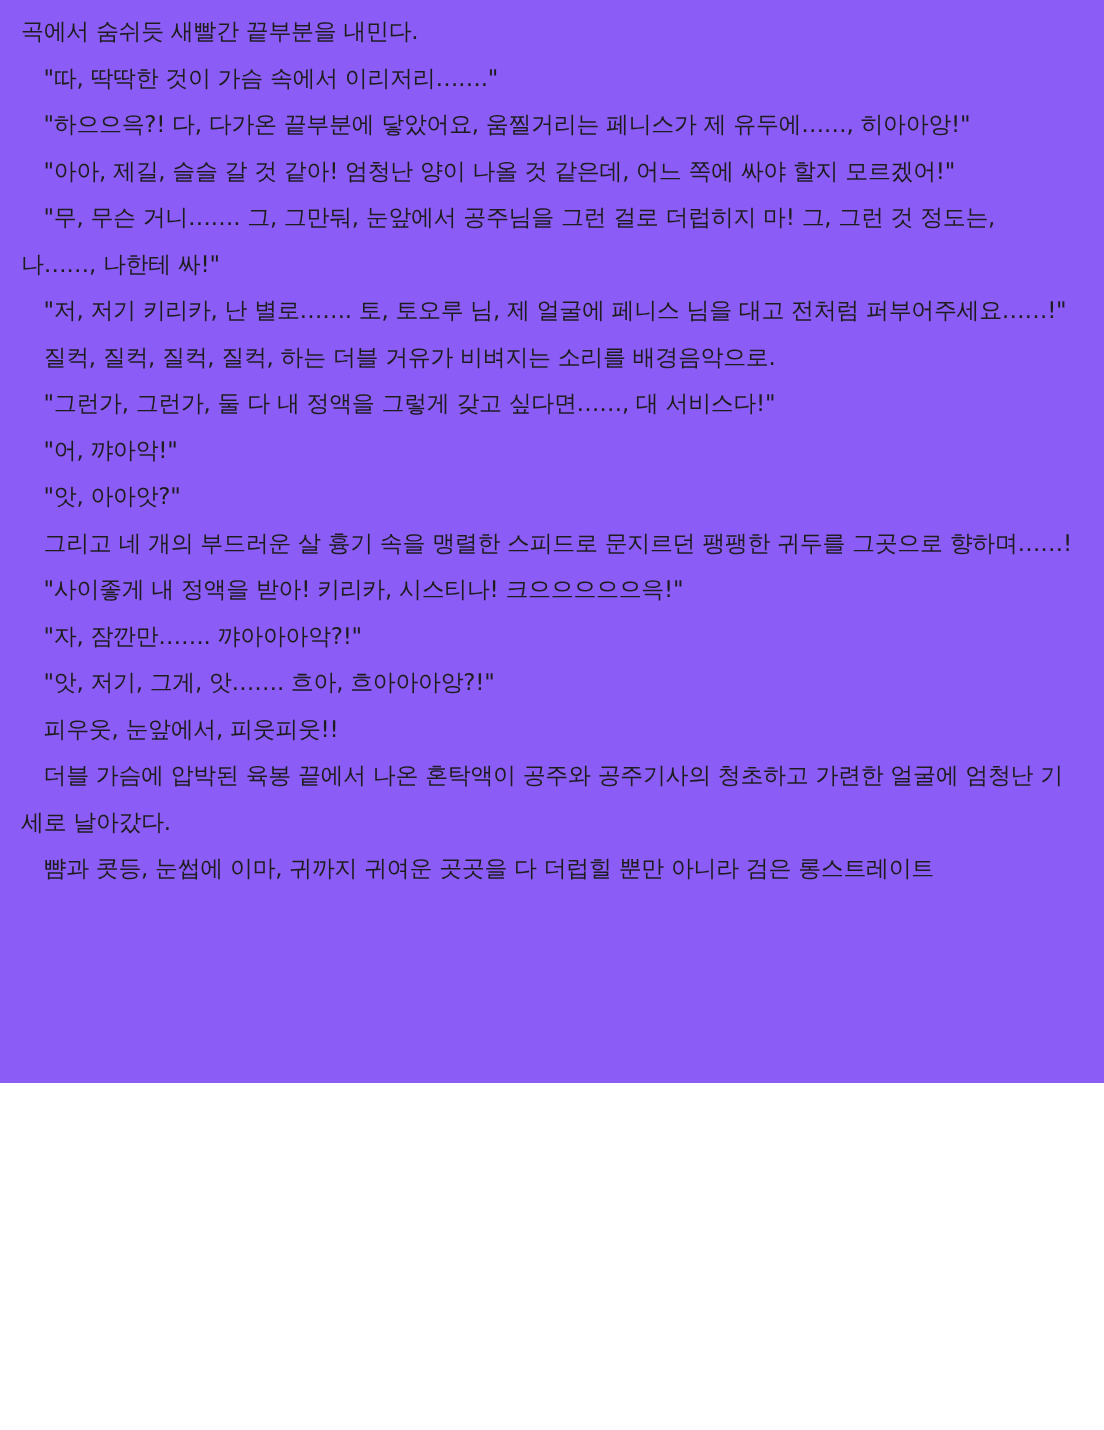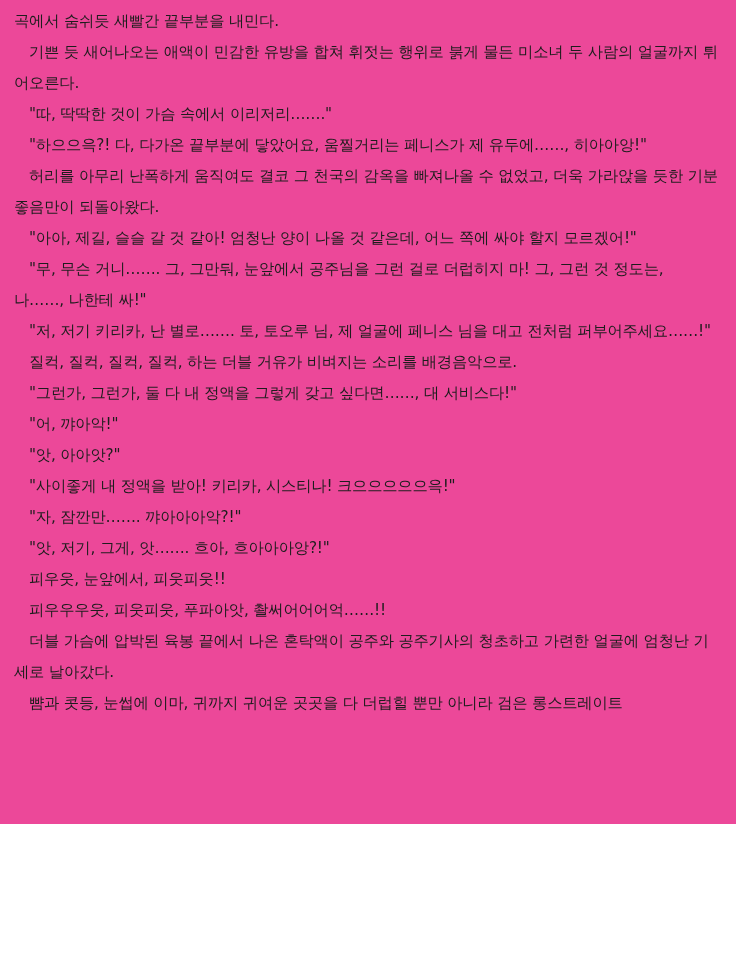--- a/index.html
+++ b/index.html
@@ -8,56 +8,54 @@
     background: #ffffff;
   }
   body {
     width: 736px;
     height: 953px;
     font-family: "DejaVu Sans", "Liberation Sans", sans-serif;
     color: #1b1b1b;
   }
   #page {
     width: 736px;
-    height: 824px;
+    height: 722px;
     box-sizing: border-box;
     padding: 6px 18px 0 14px;
-    background: #ec4899;
+    background: #8b5cf6;
     overflow: hidden;
   }
   .para {
     font-size: 15.3px;
     line-height: 31px;
     letter-spacing: -0.2px;
     margin: 0;
     word-break: break-all;
     color: #1d1d1d;
   }
   .para.indent {
     text-indent: 15px;
   }
 </style>
 </head>
 <body>
 
 <div id="page">
   <div>
     <p class="para">곡에서 숨쉬듯 새빨간 끝부분을 내민다.</p>
-    <p class="para indent">기쁜 듯 새어나오는 애액이 민감한 유방을 합쳐 휘젓는 행위로 붉게 물든 미소녀 두 사람의 얼굴까지 튀어오른다.</p>
     <p class="para indent">"따, 딱딱한 것이 가슴 속에서 이리저리……."</p>
     <p class="para indent">"하으으윽?! 다, 다가온 끝부분에 닿았어요, 움찔거리는 페니스가 제 유두에……, 히아아앙!"</p>
-    <p class="para indent">허리를 아무리 난폭하게 움직여도 결코 그 천국의 감옥을 빠져나올 수 없었고, 더욱 가라앉을 듯한 기분 좋음만이 되돌아왔다.</p>
     <p class="para indent">"아아, 제길, 슬슬 갈 것 같아! 엄청난 양이 나올 것 같은데, 어느 쪽에 싸야 할지 모르겠어!"</p>
     <p class="para indent">"무, 무슨 거니……. 그, 그만둬, 눈앞에서 공주님을 그런 걸로 더럽히지 마! 그, 그런 것 정도는, 나……, 나한테 싸!"</p>
     <p class="para indent">"저, 저기 키리카, 난 별로……. 토, 토오루 님, 제 얼굴에 페니스 님을 대고 전처럼 퍼부어주세요……!"</p>
     <p class="para indent">질컥, 질컥, 질컥, 질컥, 하는 더블 거유가 비벼지는 소리를 배경음악으로.</p>
     <p class="para indent">"그런가, 그런가, 둘 다 내 정액을 그렇게 갖고 싶다면……, 대 서비스다!"</p>
     <p class="para indent">"어, 꺄아악!"</p>
     <p class="para indent">"앗, 아아앗?"</p>
+    <p class="para indent">그리고 네 개의 부드러운 살 흉기 속을 맹렬한 스피드로 문지르던 팽팽한 귀두를 그곳으로 향하며……!</p>
     <p class="para indent">"사이좋게 내 정액을 받아! 키리카, 시스티나! 크으으으으으윽!"</p>
     <p class="para indent">"자, 잠깐만……. 꺄아아아악?!"</p>
     <p class="para indent">"앗, 저기, 그게, 앗……. 흐아, 흐아아아앙?!"</p>
     <p class="para indent">피우웃, 눈앞에서, 피웃피웃!!</p>
-    <p class="para indent">피우우우웃, 피웃피웃, 푸파아앗, 촬써어어어억……!!</p>
     <p class="para indent">더블 가슴에 압박된 육봉 끝에서 나온 혼탁액이 공주와 공주기사의 청초하고 가련한 얼굴에 엄청난 기세로 날아갔다.</p>
     <p class="para indent">뺨과 콧등, 눈썹에 이마, 귀까지 귀여운 곳곳을 다 더럽힐 뿐만 아니라 검은 롱스트레이트</p>
   </div>
 </div>
 
 </body></html>

